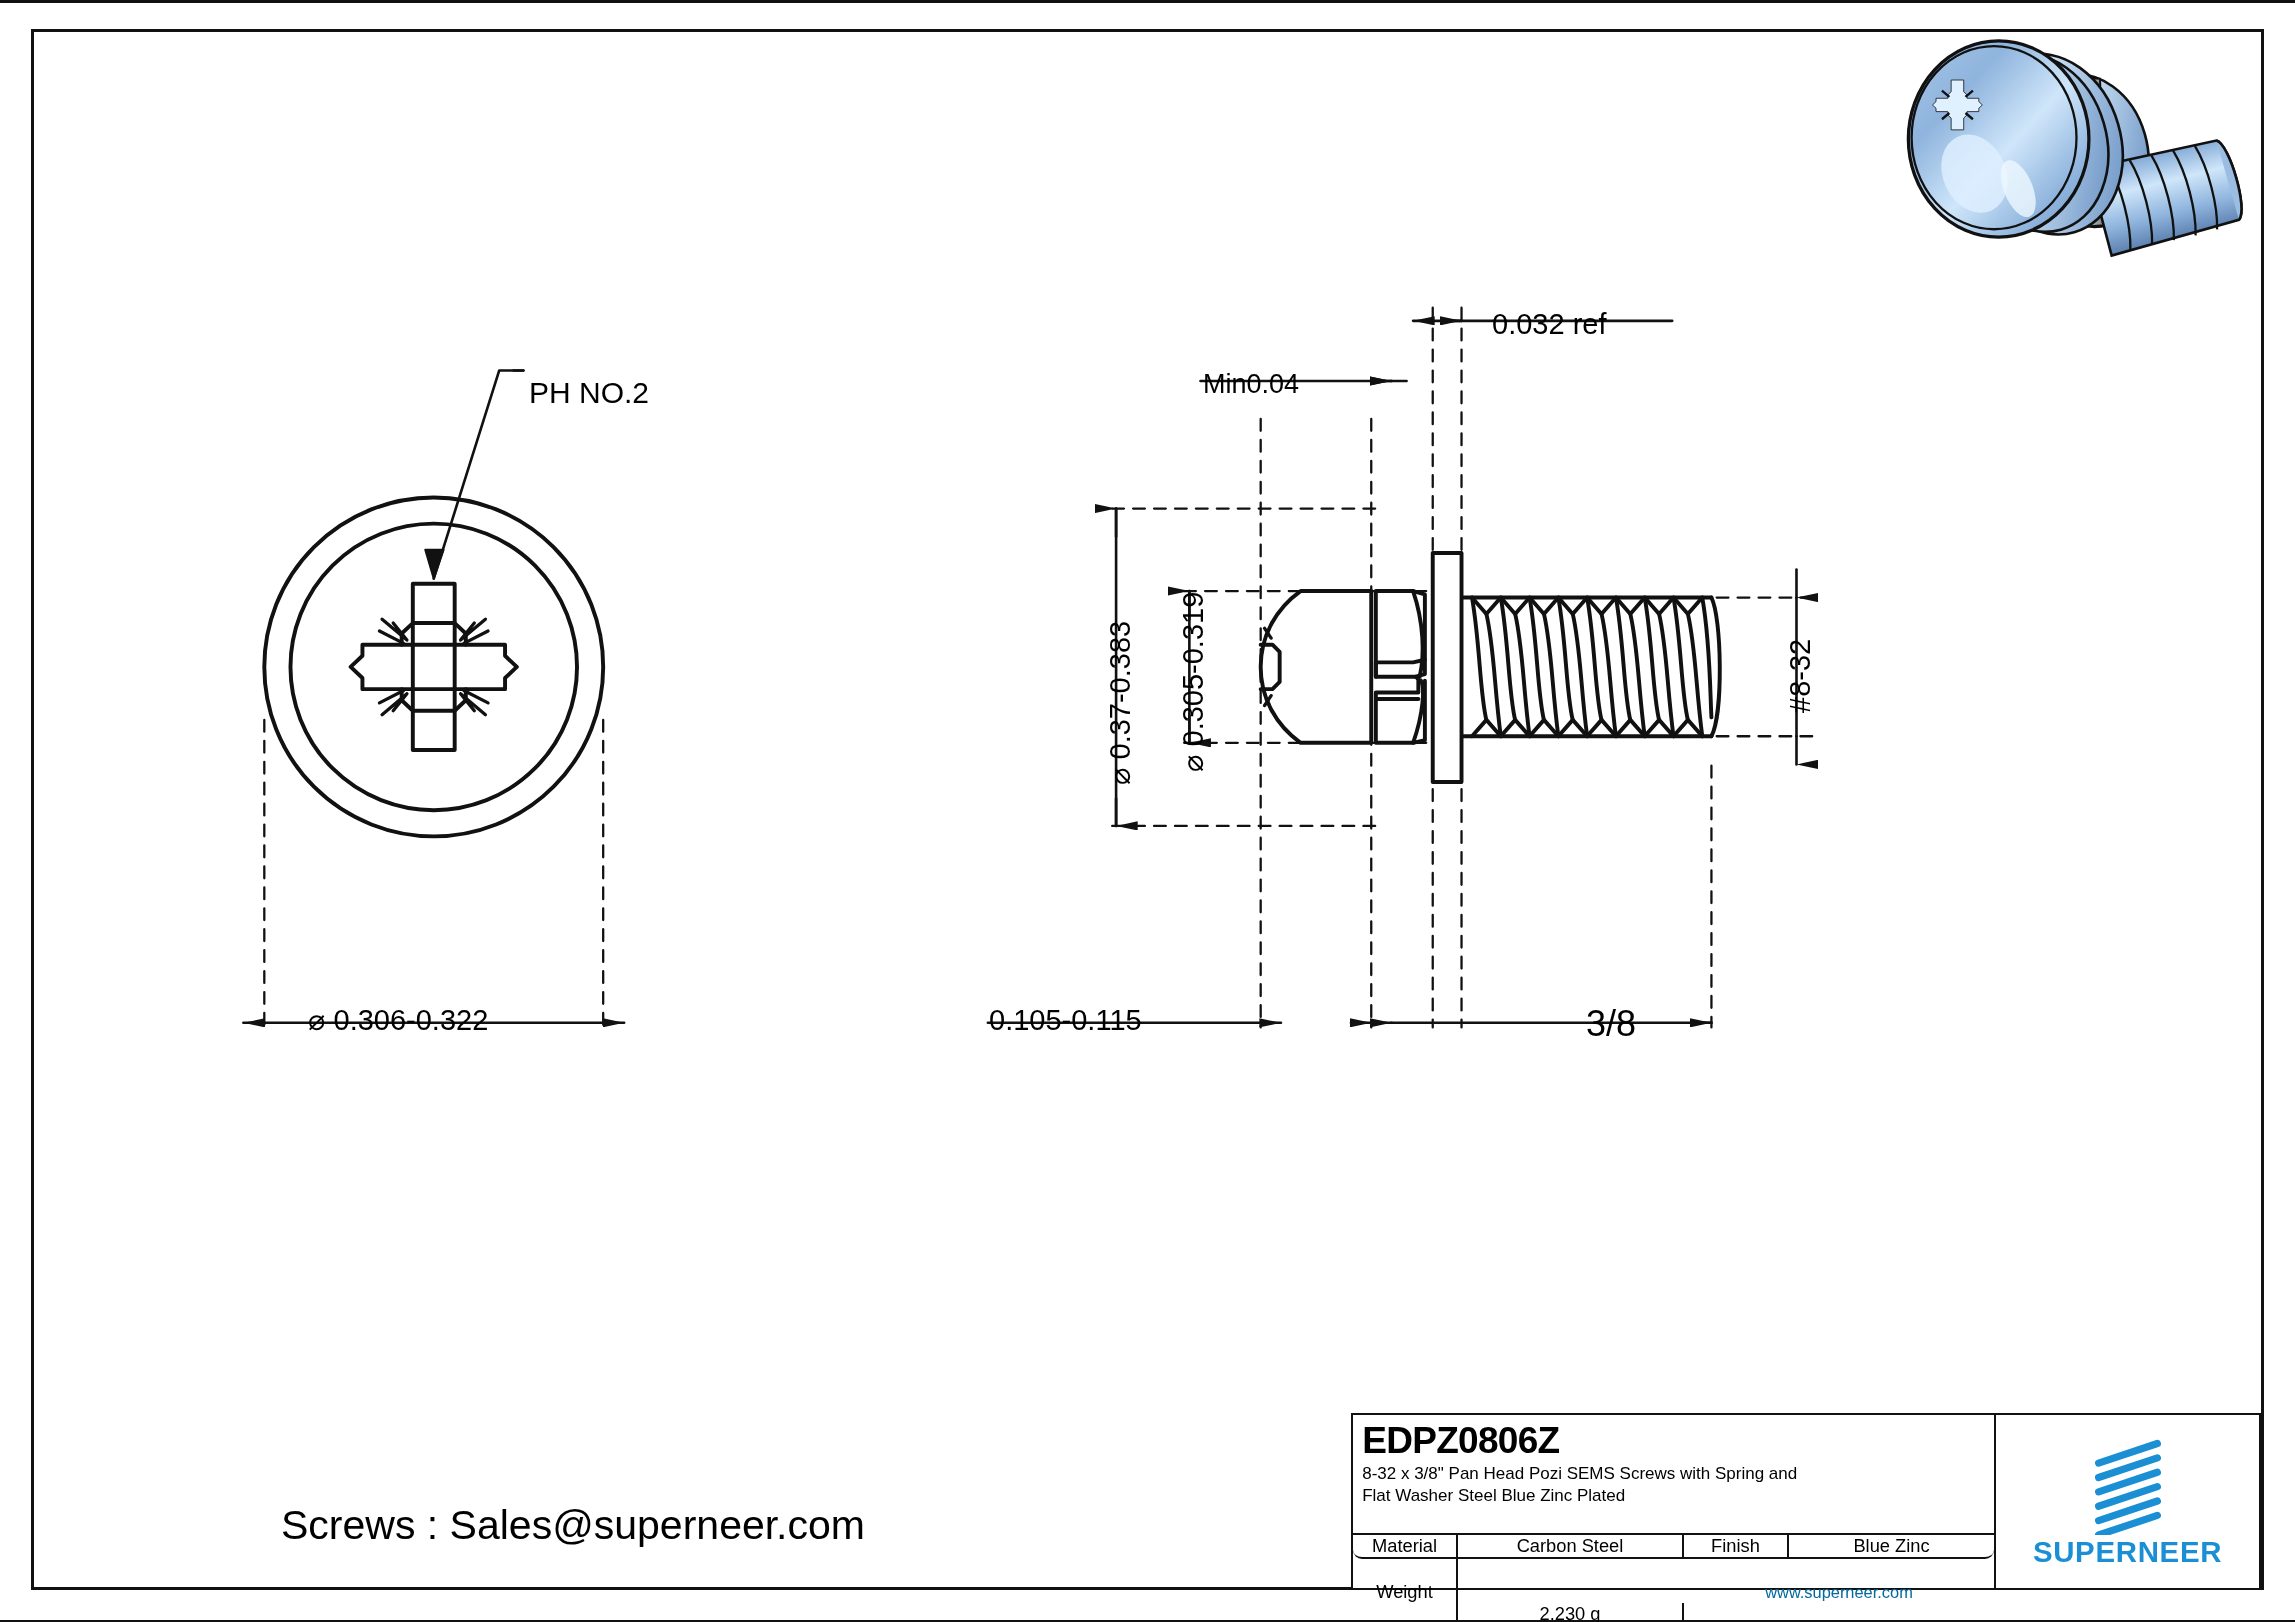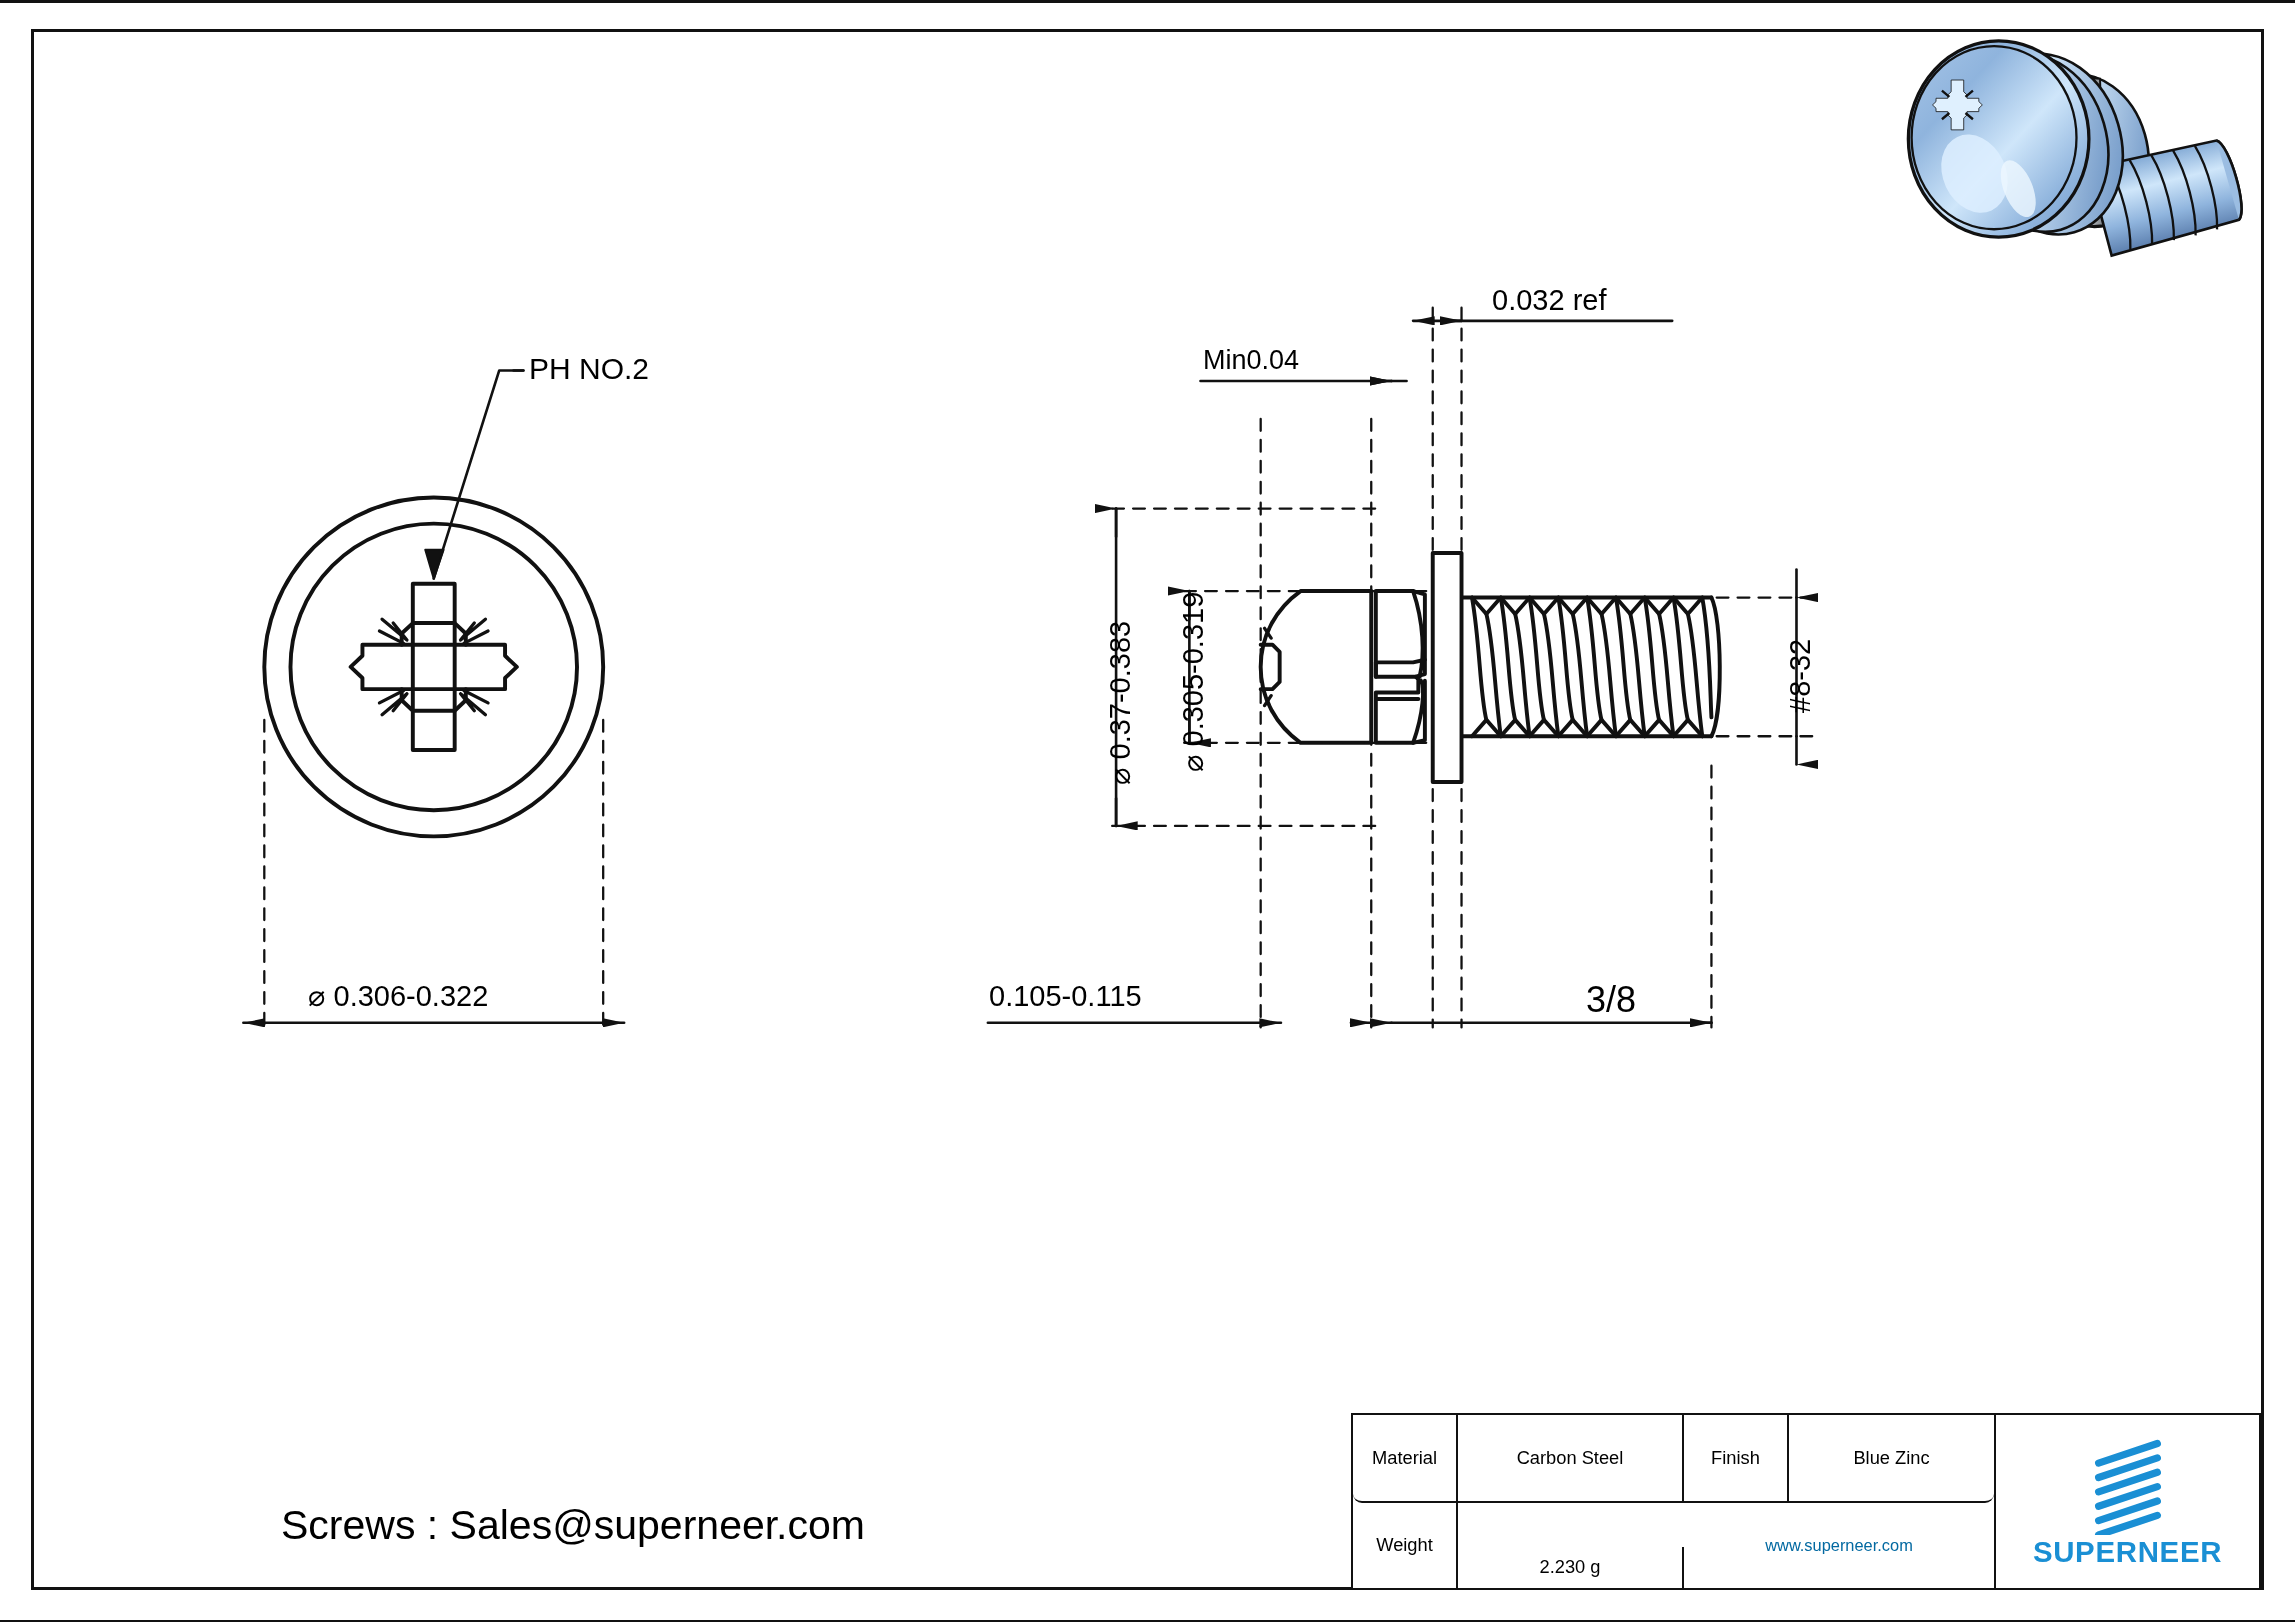--- a/index.html
+++ b/index.html
@@ -29,21 +29,21 @@
   .c-val{flex:0 0 226px;border-right:2px solid #111;}
   .c-lbl2{flex:0 0 105px;border-right:2px solid #111;}
   .c-val2{flex:1 1 auto;text-align:center;}
   .c-web{flex:1 1 auto;color:#0369a1;font-size:16.4px;}
   .c-span{flex:0 0 226px;border-right:2px solid #111;margin-top:44px;}
   #tb-logo{flex:1 1 auto;display:flex;flex-direction:column;align-items:center;justify-content:center;padding-top:3.9px;}
   #logo-mark{width:98px;height:98px;}
   #logo-word{font-size:29.4px;font-weight:bold;color:#1a8fd4;letter-spacing:0.7px;margin-top:0;}
   
   #email{position:absolute;left:281px;top:1505px;font-size:41px;letter-spacing:0px;}
-  .dim{font-size:26px;}
+  .dim{font-size:26px;margin-top:24px;}
   .dimv{font-size:26px;transform-origin:0 0;}
 </style>
 </head>
 <body>
 
 <div id="sheet">
 
   <div class="page-edge"></div>
   <div class="frame"></div>
 
@@ -296,20 +296,27 @@
 
   <div class="txt dimv" style="left:1179px;top:772px;font-size:29px;transform:rotate(-90deg);">⌀ 0.305-0.319</div>
 
   <div class="txt dimv" style="left:1786px;top:713px;font-size:29px;transform:rotate(-90deg);">#8-32</div>
 
   <div id="email" class="txt">Screws : Sales@superneer.com</div>
 
   <div id="titleblock">
     <div id="tb-left">
 
+      <div id="tb-desc">
+        <div id="tb-part">EDPZ0806Z</div>
+        <div id="tb-sub">
+          <div>8-32 x 3/8" Pan Head Pozi SEMS Screws with Spring and</div>
+          <div>Flat Washer Steel Blue Zinc Plated</div>
+        </div>
+      </div>
 
       <div class="tb-row top">
         <div class="tb-cell c-lbl">Material</div>
         <div class="tb-cell c-val">Carbon Steel</div>
         <div class="tb-cell c-lbl2">Finish</div>
         <div class="tb-cell c-val2">Blue Zinc</div>
       </div>
 
       <div class="tb-row">
         <div class="tb-cell c-lbl">Weight</div>

